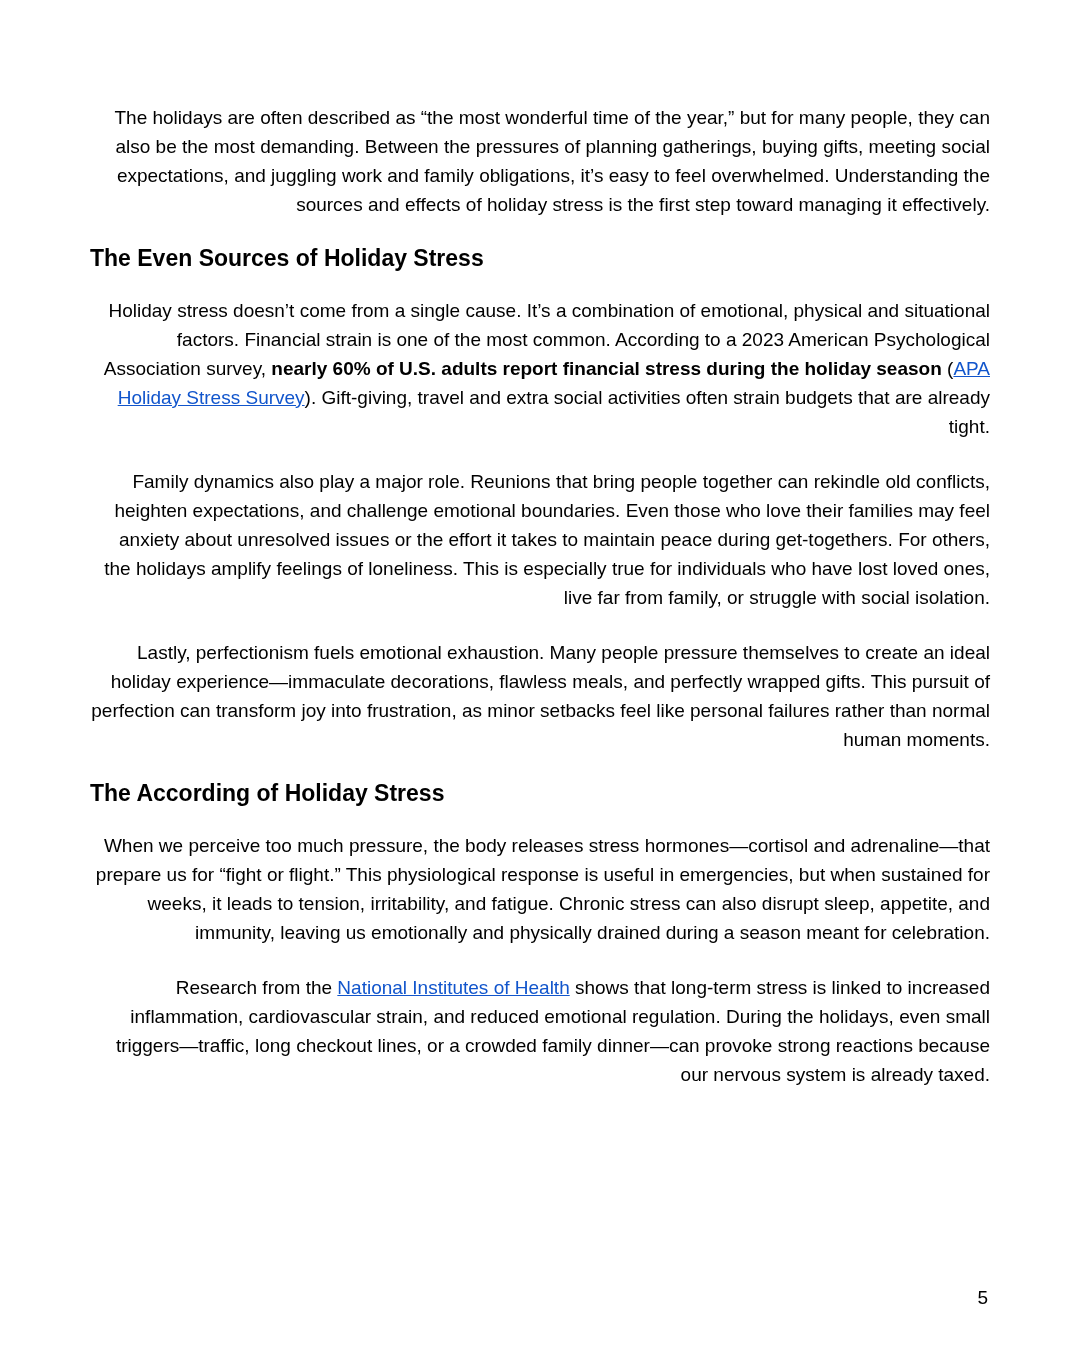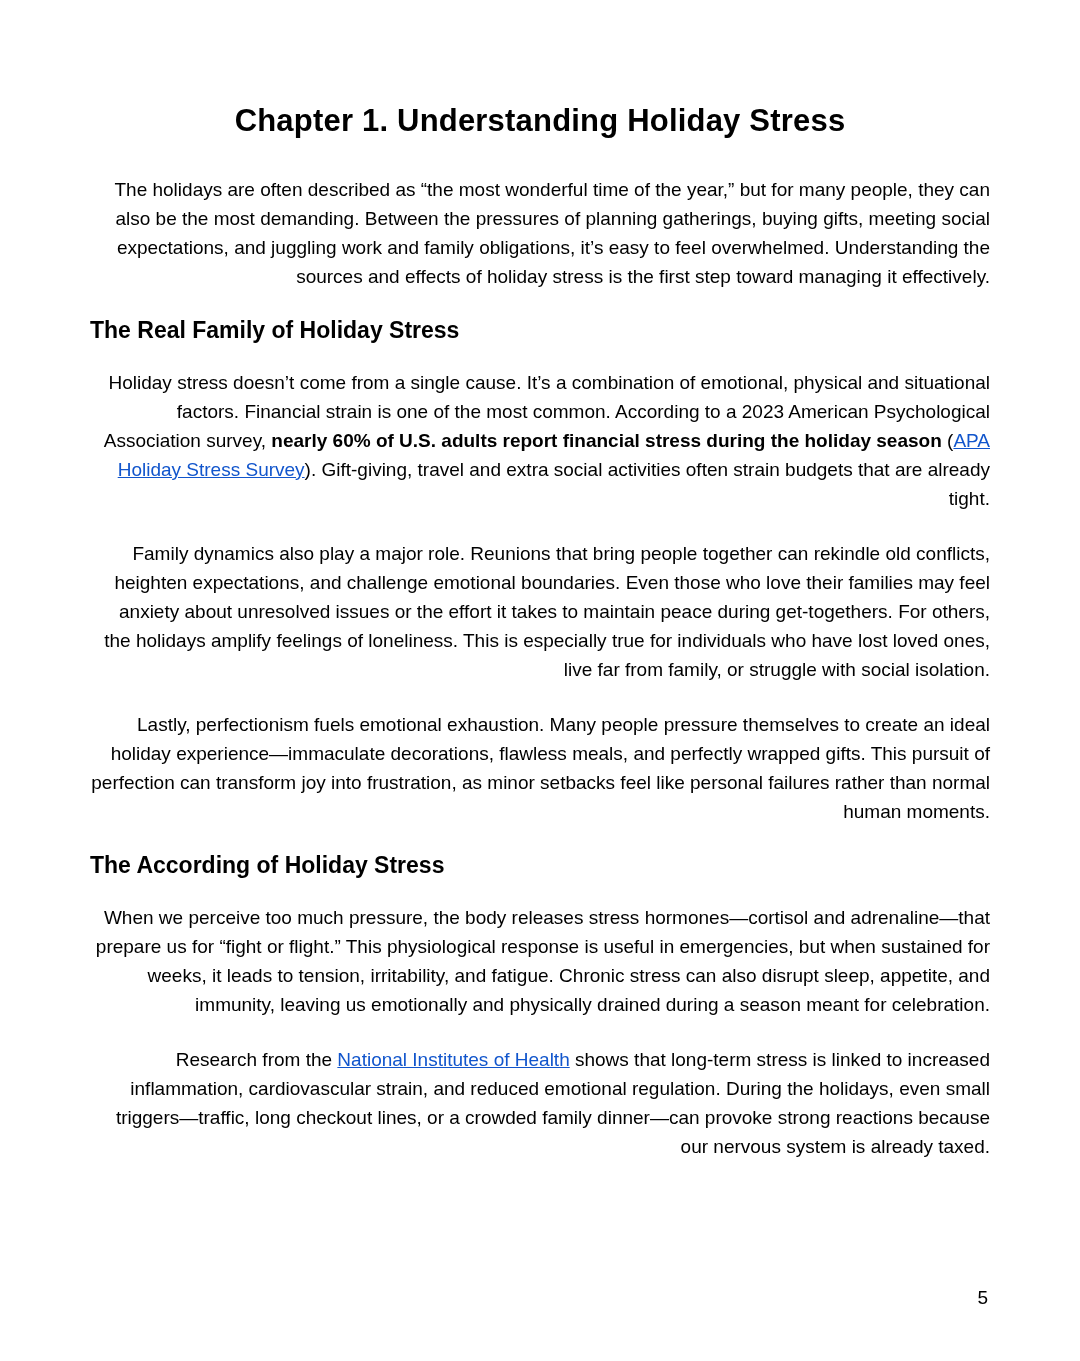--- a/index.html
+++ b/index.html
@@ -46,25 +46,24 @@
     bottom: 52px;
     font-size: 19px;
     color: #000000;
   }
 </style>
 </head>
 <body>
 
 <div class="doc-page">
 
-  <h1 class="doc-title">Chapter 1. Understanding Holiday Stress</h1>
 
   <p class="body-text"><span>The holidays are often described as “the most wonderful time of the year,” but for many people, they can also be the most demanding. Between the pressures of planning gatherings, buying gifts, meeting social expectations, and juggling work and family obligations, it’s easy to feel overwhelmed. Understanding the sources and effects of holiday stress is the first step toward managing it effectively.</span></p>
 
-  <h2 class="section-heading">The Real Family of Holiday Stress</h2>
+  <h2 class="section-heading">The Even Sources of Holiday Stress</h2>
 
   <p class="body-text"><span>Holiday stress doesn’t come from a single cause. It’s a combination of emotional, physical and situational factors. Financial strain is one of the most common. According to a 2023 American Psychological Association survey, </span><strong>nearly 60% of U.S. adults report financial stress during the holiday season</strong><span> (</span><a href="#" class="doc-link">APA Holiday Stress Survey</a><span>). Gift-giving, travel and extra social activities often strain budgets that are already tight.</span></p>
 
   <p class="body-text"><span>Family dynamics also play a major role. Reunions that bring people together can rekindle old conflicts, heighten expectations, and challenge emotional boundaries. Even those who love their families may feel anxiety about unresolved issues or the effort it takes to maintain peace during get-togethers. For others, the holidays amplify feelings of loneliness. This is especially true for individuals who have lost loved ones, live far from family, or struggle with social isolation.</span></p>
 
   <p class="body-text"><span>Lastly, perfectionism fuels emotional exhaustion. Many people pressure themselves to create an ideal holiday experience—immaculate decorations, flawless meals, and perfectly wrapped gifts. This pursuit of perfection can transform joy into frustration, as minor setbacks feel like personal failures rather than normal human moments.</span></p>
 
   <h2 class="section-heading">The According of Holiday Stress</h2>
 
   <p class="body-text"><span>When we perceive too much pressure, the body releases stress hormones—cortisol and adrenaline—that prepare us for “fight or flight.” This physiological response is useful in emergencies, but when sustained for weeks, it leads to tension, irritability, and fatigue. Chronic stress can also disrupt sleep, appetite, and immunity, leaving us emotionally and physically drained during a season meant for celebration.</span></p>

